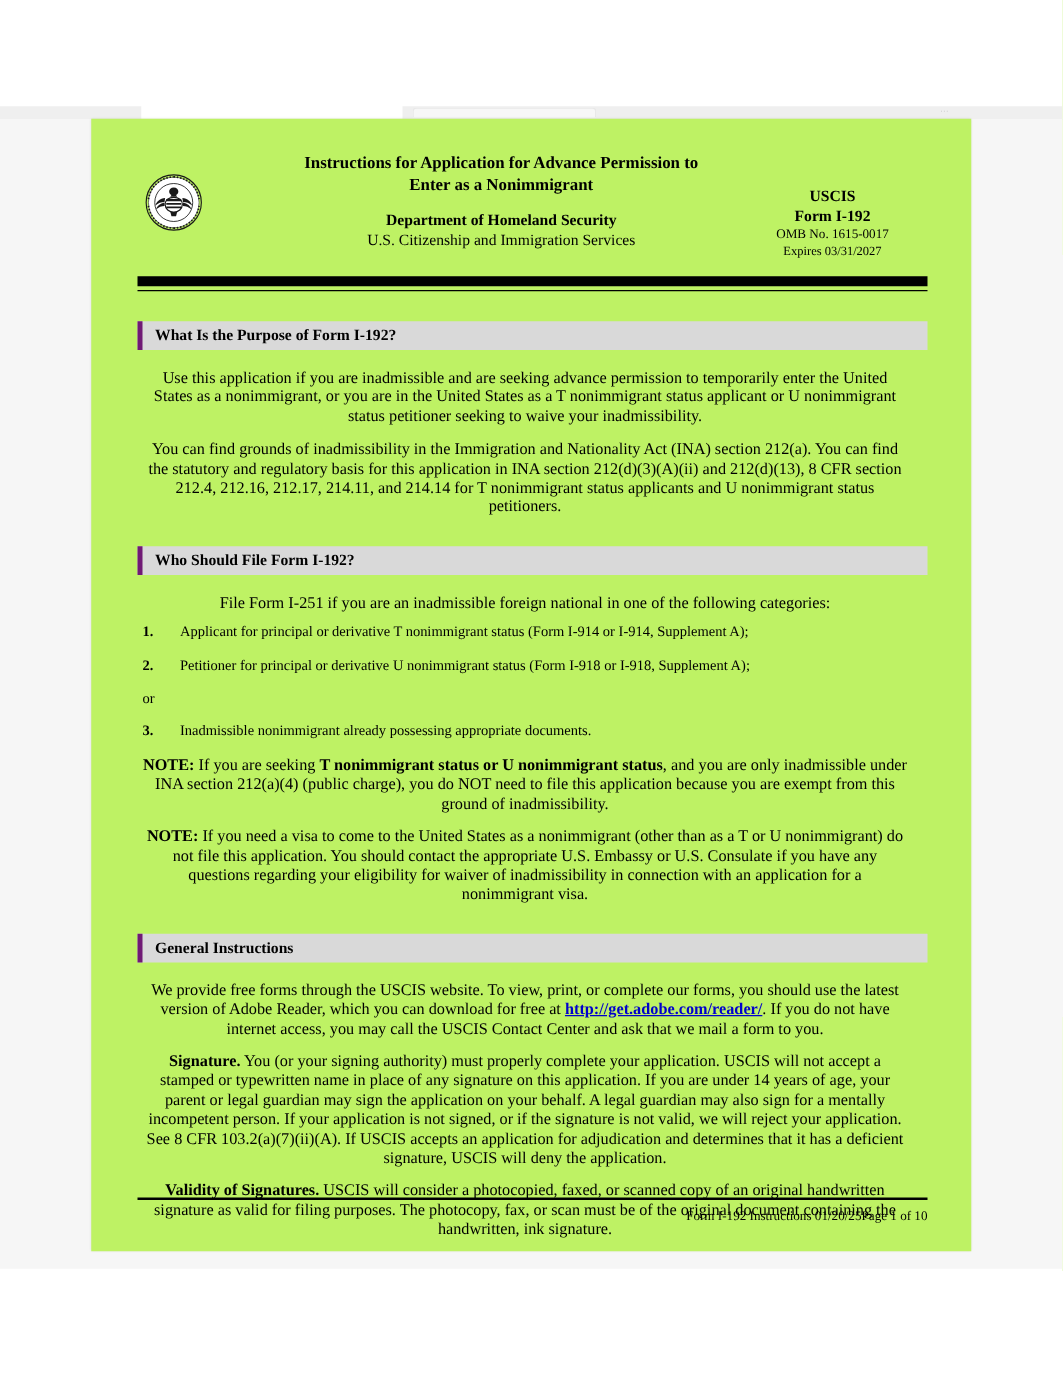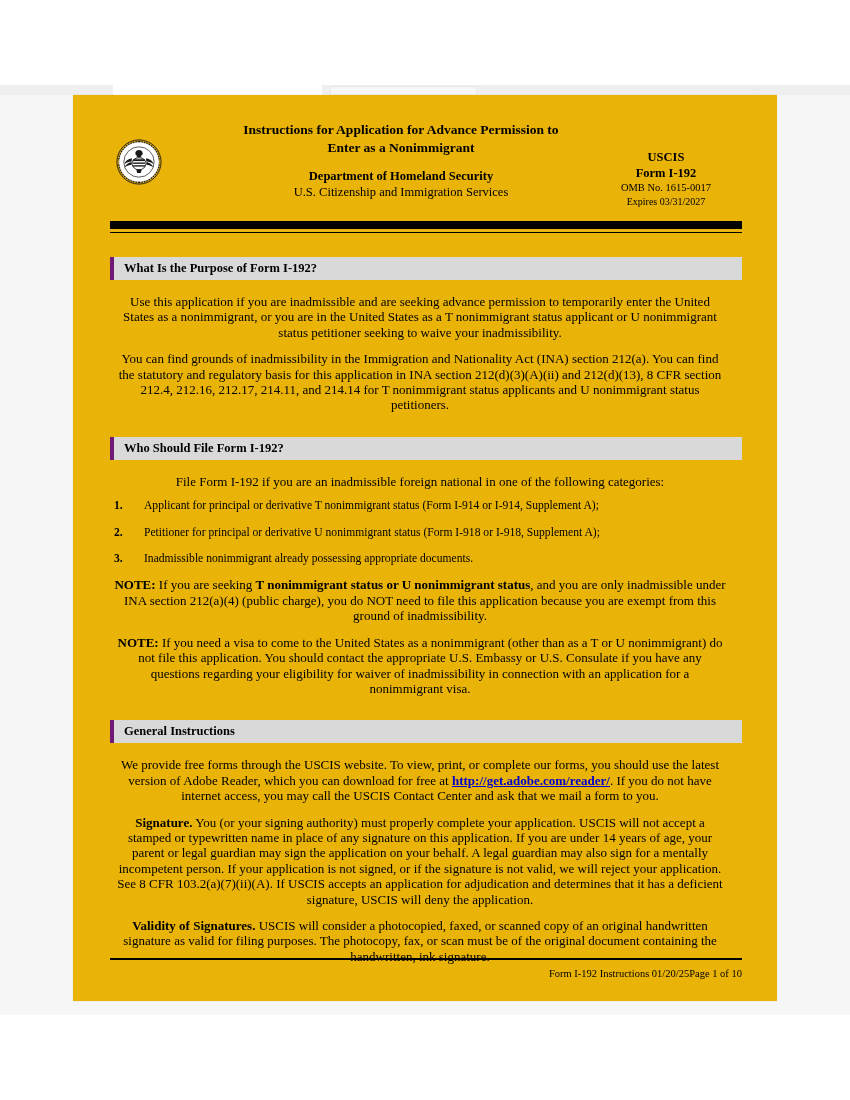--- a/index.html
+++ b/index.html
@@ -49,21 +49,21 @@
     left: 0; top: 95px;
     width: 850px; height: 920px;
     background: #f6f6f6;
   }
 
   
   #document-page {
     position: absolute;
     left: 73px; top: 95px;
     width: 704px; height: 906px;
-    background: #eab308;
+    background: #bef264;
     box-shadow: 0 0 2px rgba(0,0,0,0.10);
   }
 
   .page-inner {
     position: absolute;
     left: 37px; top: 26px;
     width: 632px;
   }
 
   
@@ -259,33 +259,34 @@
     <div class="rule-thin"></div>
 
     <div class="section-block">
       <div class="section-band">What Is the Purpose of Form I-192?</div>
       <p class="body">Use this application if you are inadmissible and are seeking advance permission to temporarily enter the United States as a nonimmigrant, or you are in the United States as a T nonimmigrant status applicant or U nonimmigrant status petitioner seeking to waive your inadmissibility.</p>
       <p class="body">You can find grounds of inadmissibility in the Immigration and Nationality Act (INA) section 212(a).  You can find the statutory and regulatory basis for this application in INA section 212(d)(3)(A)(ii) and 212(d)(13), 8 CFR section 212.4, 212.16, 212.17, 214.11, and 214.14 for T nonimmigrant status applicants and U nonimmigrant status petitioners.</p>
     </div>
 
     <div class="section-block">
       <div class="section-band">Who Should File Form I-192?</div>
-      <p class="body tight">File Form I-192 if you are an inadmissible foreign national in one of the following categories:</p>
+      <p class="body tight">File Form I-251 if you are an inadmissible foreign national in one of the following categories:</p>
 
       <ol class="numbered">
         <li>
           <span class="num">1.</span>
           <span>Applicant for principal or derivative T nonimmigrant status (Form I-914 or I-914, Supplement A);</span>
         </li>
         <li>
           <span class="num">2.</span>
           <span>Petitioner for principal or derivative U nonimmigrant status (Form I-918 or I-918, Supplement A);</span>
         </li>
       </ol>
 
+      <p class="or-line">or</p>
 
       <ol class="numbered">
         <li>
           <span class="num">3.</span>
           <span>Inadmissible nonimmigrant already possessing appropriate documents.</span>
         </li>
       </ol>
 
       <p class="body"><b>NOTE:</b><span>  If you are seeking </span><b>T nonimmigrant status or U nonimmigrant status</b><span>, and you are only inadmissible under INA section 212(a)(4) (public charge), you do NOT need to file this application because you are exempt from this ground of inadmissibility.</span></p>
 

